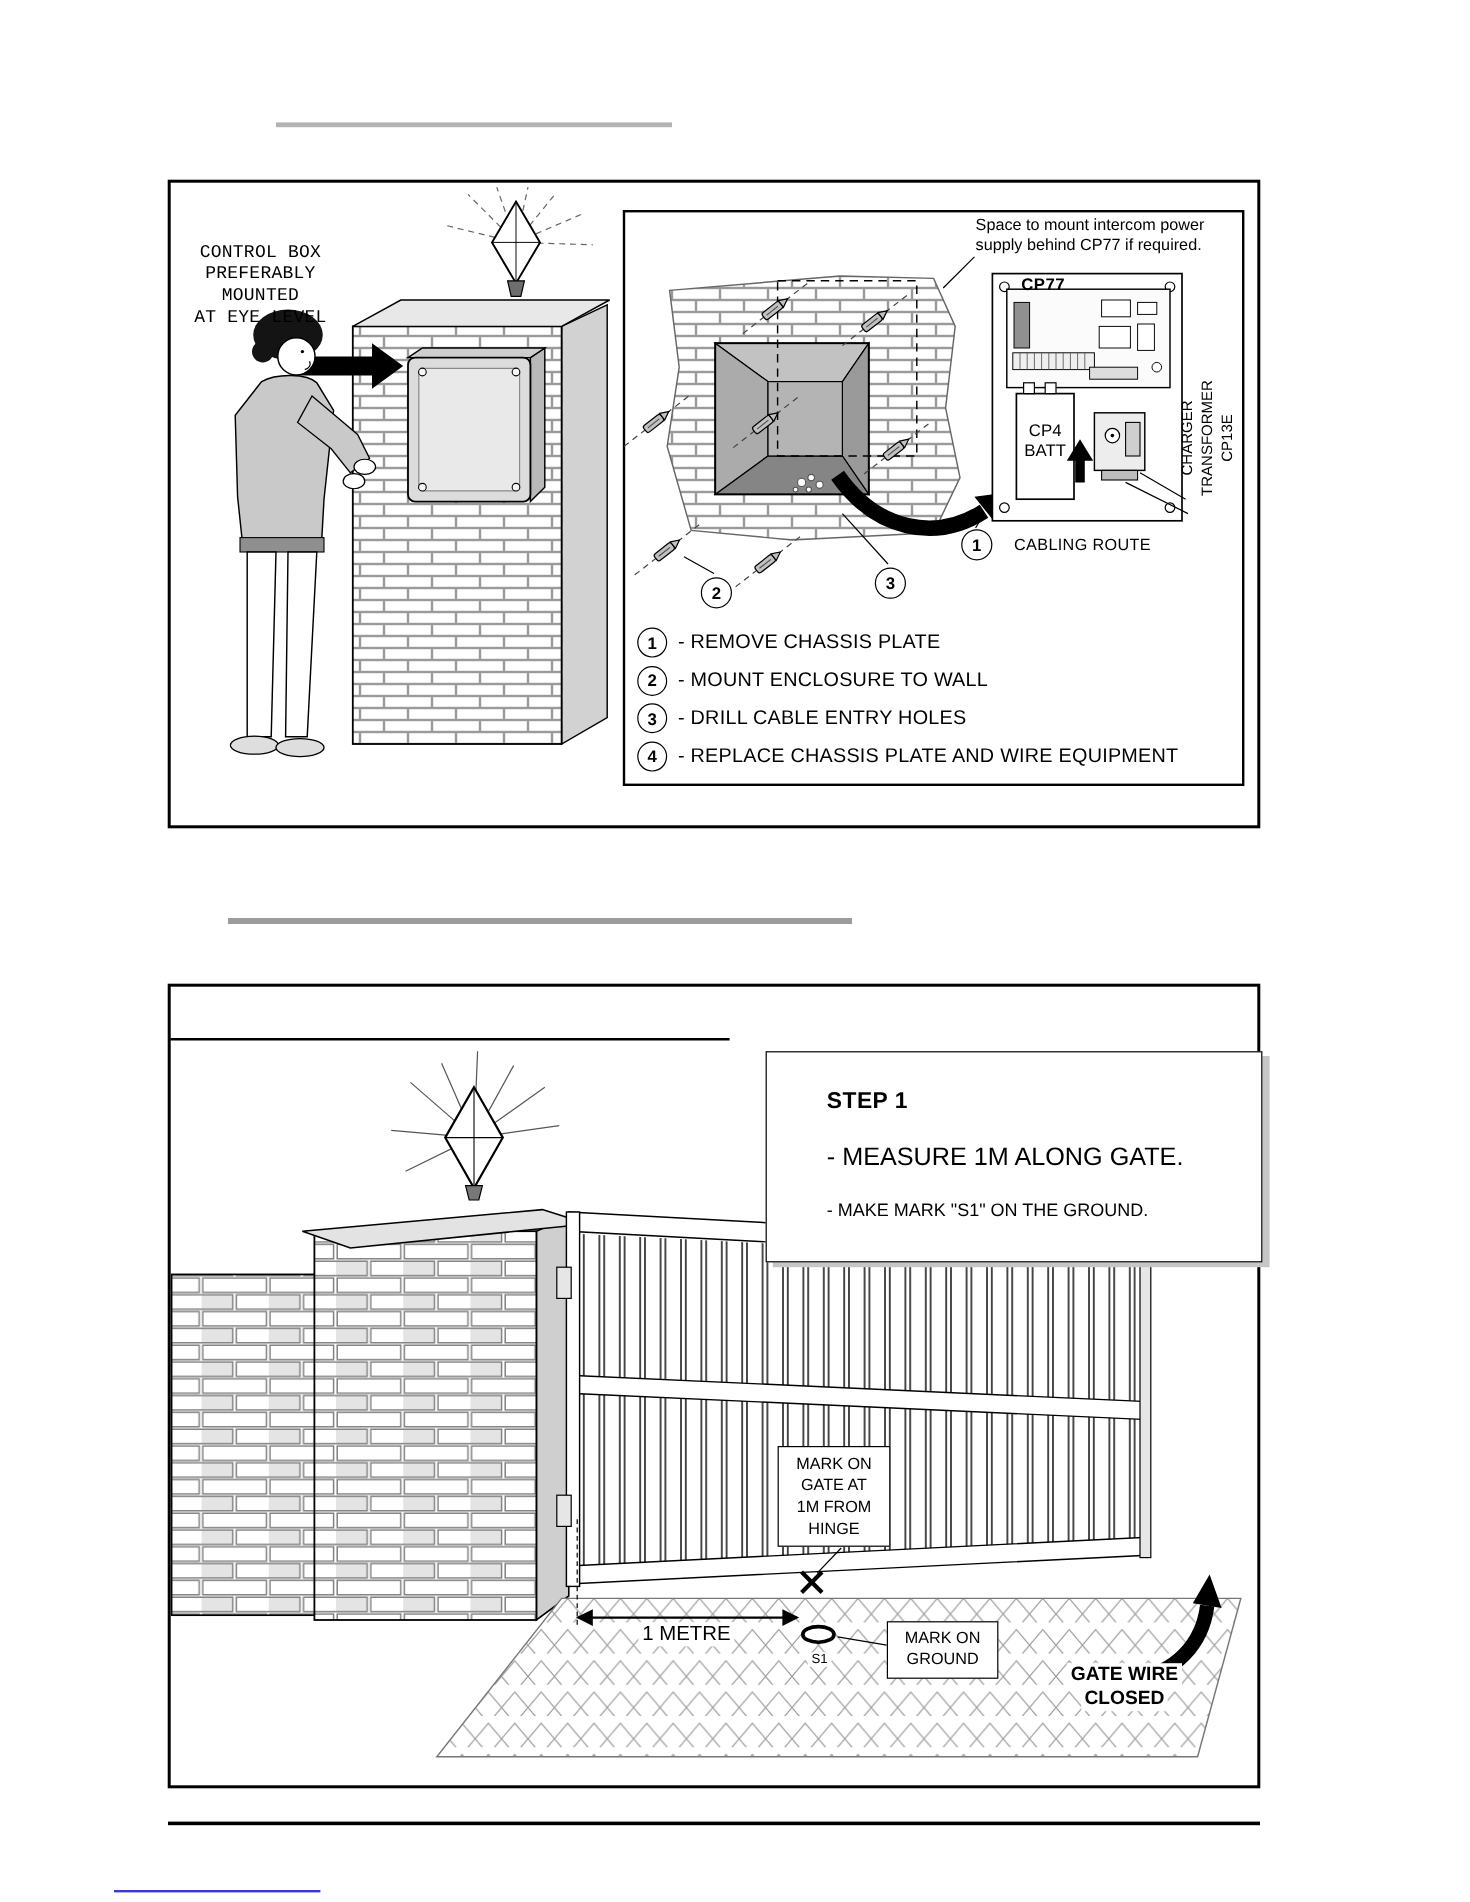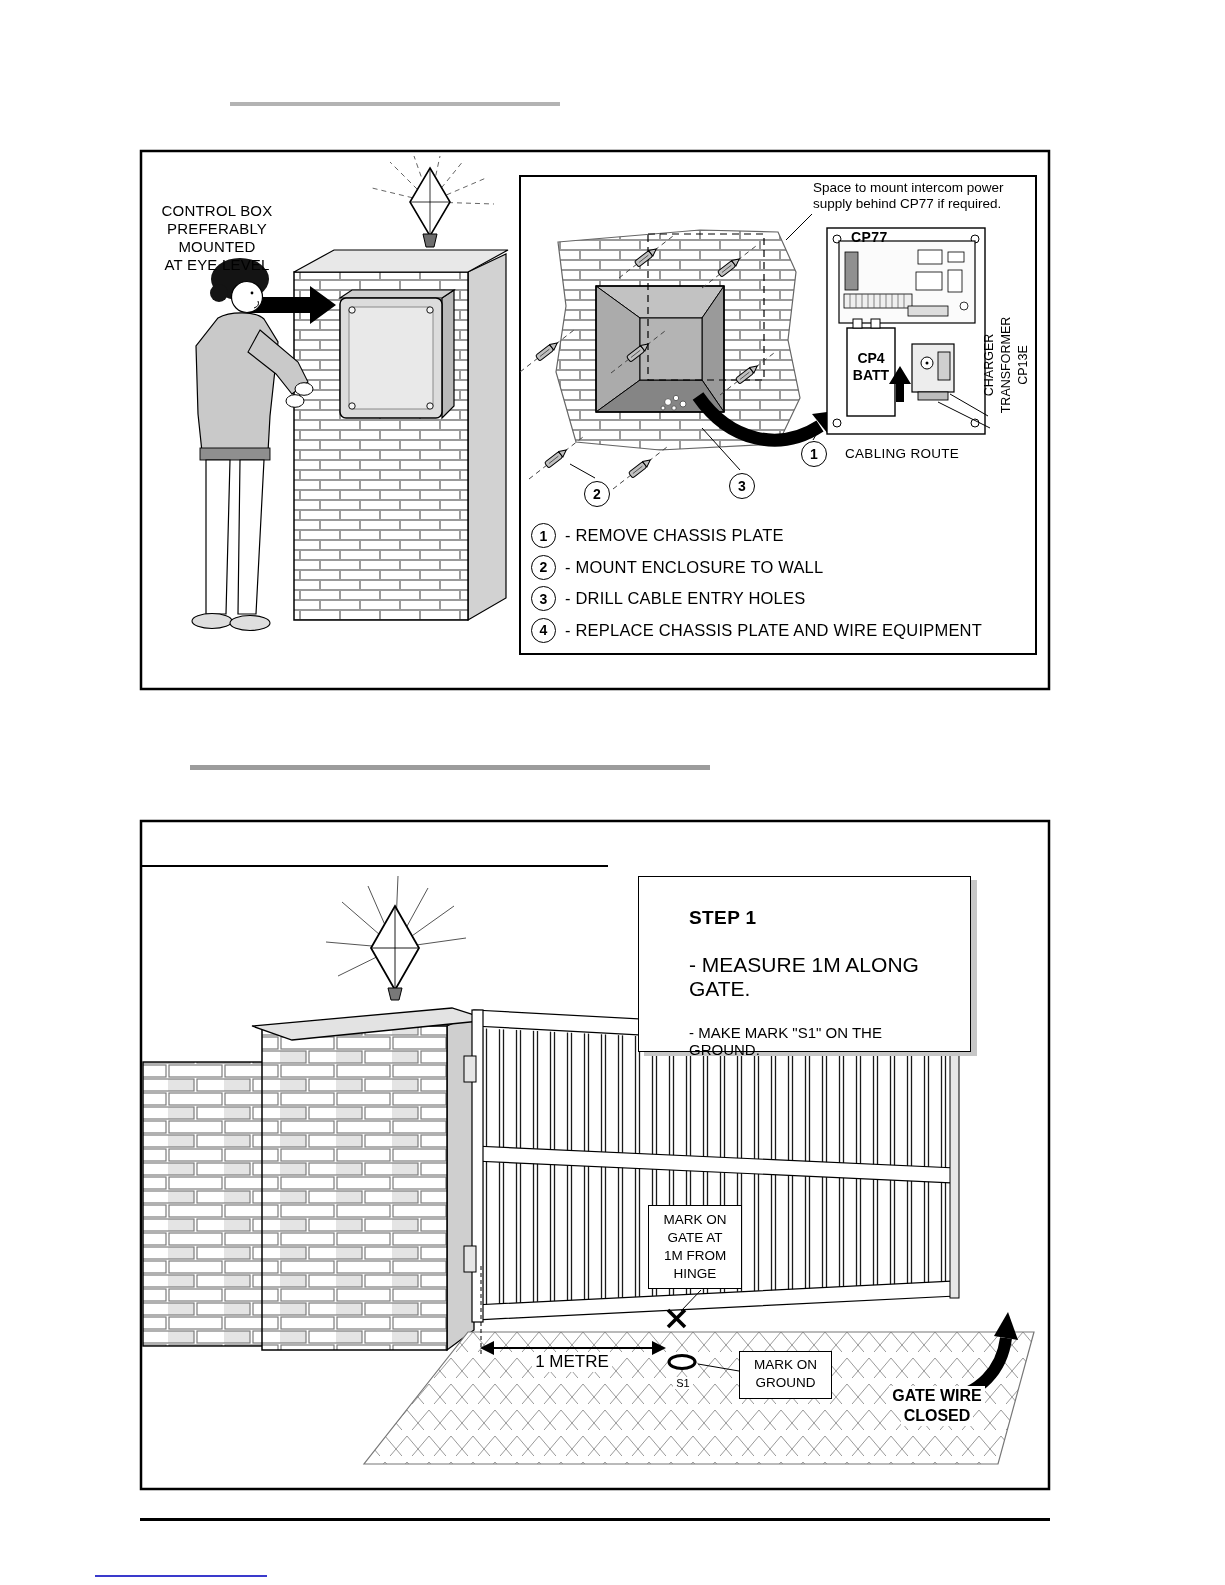--- a/index.html
+++ b/index.html
@@ -259,35 +259,35 @@
       <ellipse cx="682" cy="1362" rx="13" ry="6.5" fill="#fff" stroke="#000" stroke-width="3"></ellipse>
       <line x1="739" y1="1371" x2="698" y2="1364" stroke="#000" stroke-width="1"></line>
     </g>
 
     <g>
       <path d="M 944 1400 C 980 1394, 1002 1370, 1006 1338" fill="none" stroke="#000" stroke-width="12"></path>
       <polygon points="1008,1312 1018,1340 994,1336" fill="#000"></polygon>
     </g>
   </svg>
 
-  <div class="label center" style="left:147px; top:202px; width:140px; font-size:15px; line-height:18px; letter-spacing:.2px;">
+  <div class="label center" style="left:147px; top:202px; width:140px; font-size:15px; line-height:18px; letter-spacing:.2px;font-family:Liberation Mono, monospace;">
     <div>CONTROL BOX</div>
     <div>PREFERABLY</div>
     <div>MOUNTED</div>
     <div>AT EYE LEVEL</div>
   </div>
 
   <div class="label" style="left:813px; top:180px; width:222px; font-size:13.5px; line-height:15.5px;">
     <div>Space to mount intercom power</div>
     <div>supply behind CP77 if required.</div>
   </div>
 
   <div class="label" style="left:851px; top:229px; font-size:14px; font-weight:bold; letter-spacing:.4px;">CP77</div>
 
-  <div class="label center" style="left:847px; top:350px; width:48px; font-size:14px; line-height:17px; font-weight:bold;">
+  <div class="label center" style="left:847px; top:350px; width:48px; font-size:14px; line-height:17px; font-weight:normal;">
     <div>CP4</div>
     <div>BATT</div>
   </div>
 
   <div class="label center vertical" style="left:932px; top:339px; width:150px; height:52px; font-size:12.5px; line-height:17px;">
     <div>CHARGER</div>
     <div>TRANSFORMER</div>
     <div>CP13E</div>
   </div>
 
@@ -316,21 +316,21 @@
       <div class="circle">3</div>
       <div class="txt">- DRILL CABLE ENTRY HOLES</div>
     </div>
     <div class="step-row">
       <div class="circle">4</div>
       <div class="txt">- REPLACE CHASSIS PLATE AND WIRE EQUIPMENT</div>
     </div>
   </div>
 
 
-  <div class="box" style="left:638px; top:876px; width:333px; height:176px; box-shadow:6px 4px 0 #c6c6c6; padding:30px 16px 0 50px;">
+  <div class="box" style="left:638px; top:876px; width:414px; height:176px; box-shadow:6px 4px 0 #c6c6c6; padding:30px 16px 0 50px;">
     <div style="font-size:19px; font-weight:bold; letter-spacing:.4px;">STEP 1</div>
     <div style="font-size:21px; margin-top:24px;">-  MEASURE 1M ALONG GATE.</div>
     <div style="font-size:15px; margin-top:23px;">-  MAKE MARK "S1" ON THE GROUND.</div>
   </div>
 
   <div class="box center" style="left:648px; top:1205px; width:94px; height:84px; padding-top:5px; font-size:13.5px; line-height:18px;">
     <div>MARK ON</div>
     <div>GATE AT</div>
     <div>1M FROM</div>
     <div>HINGE</div>

